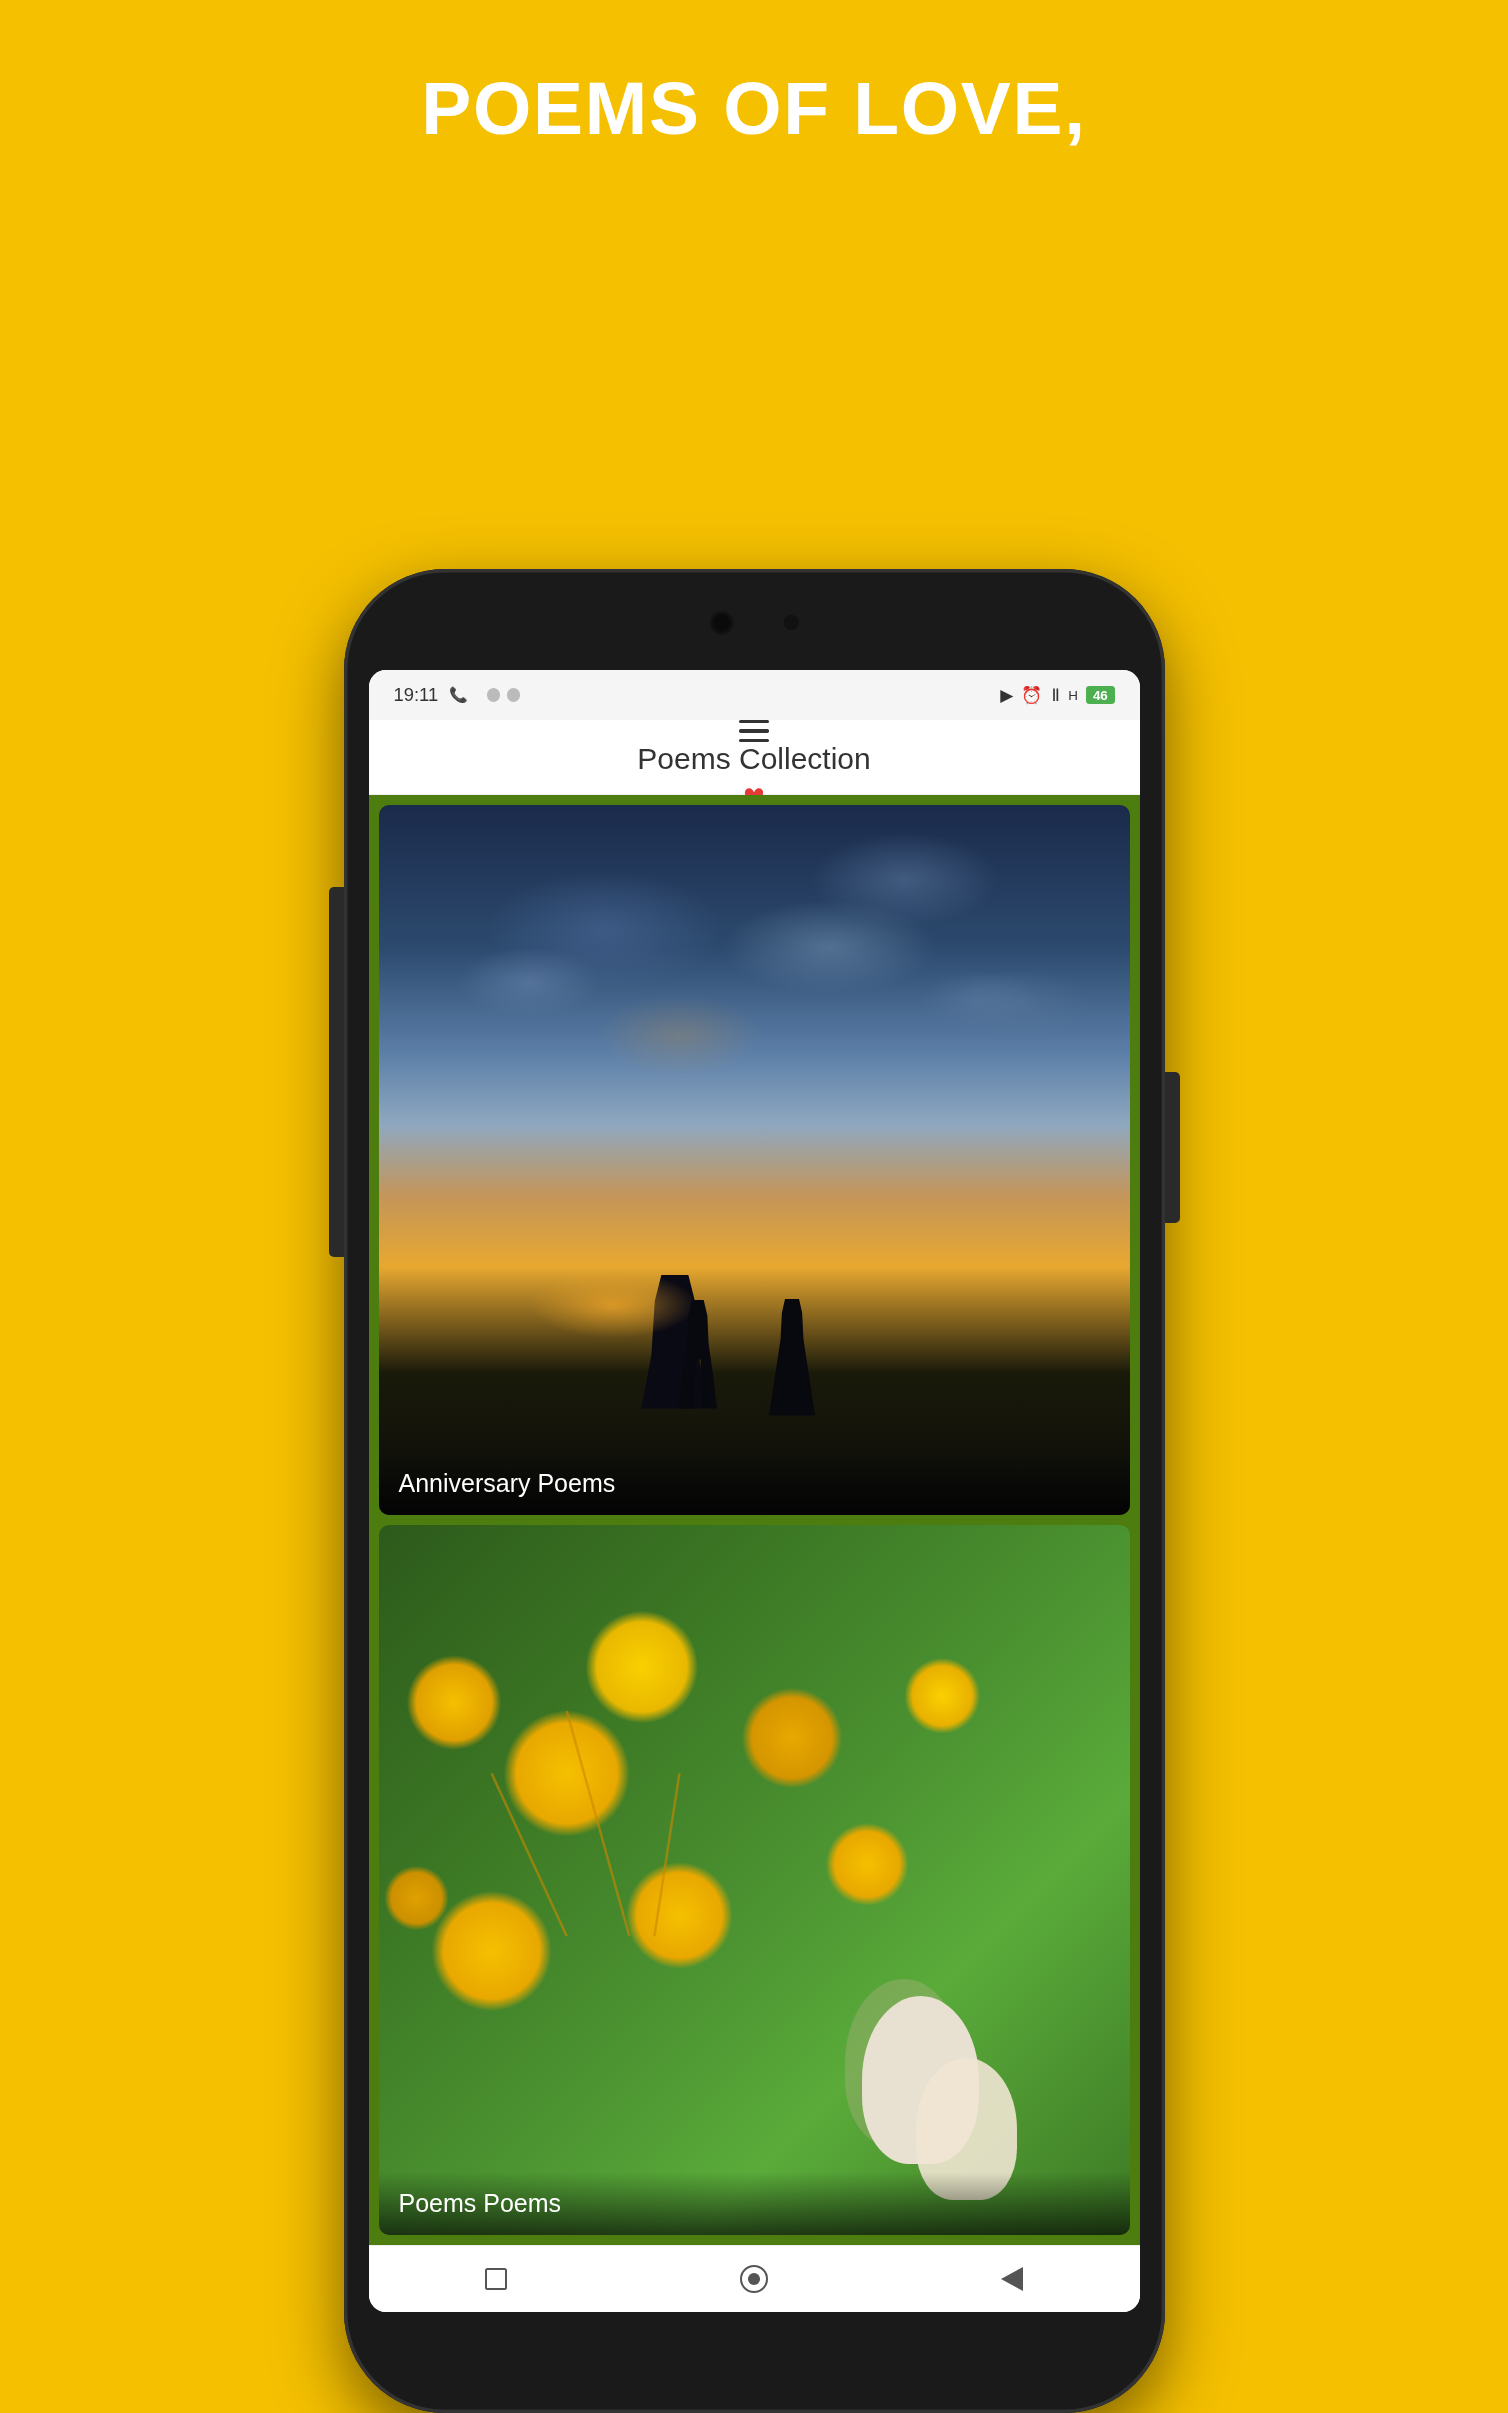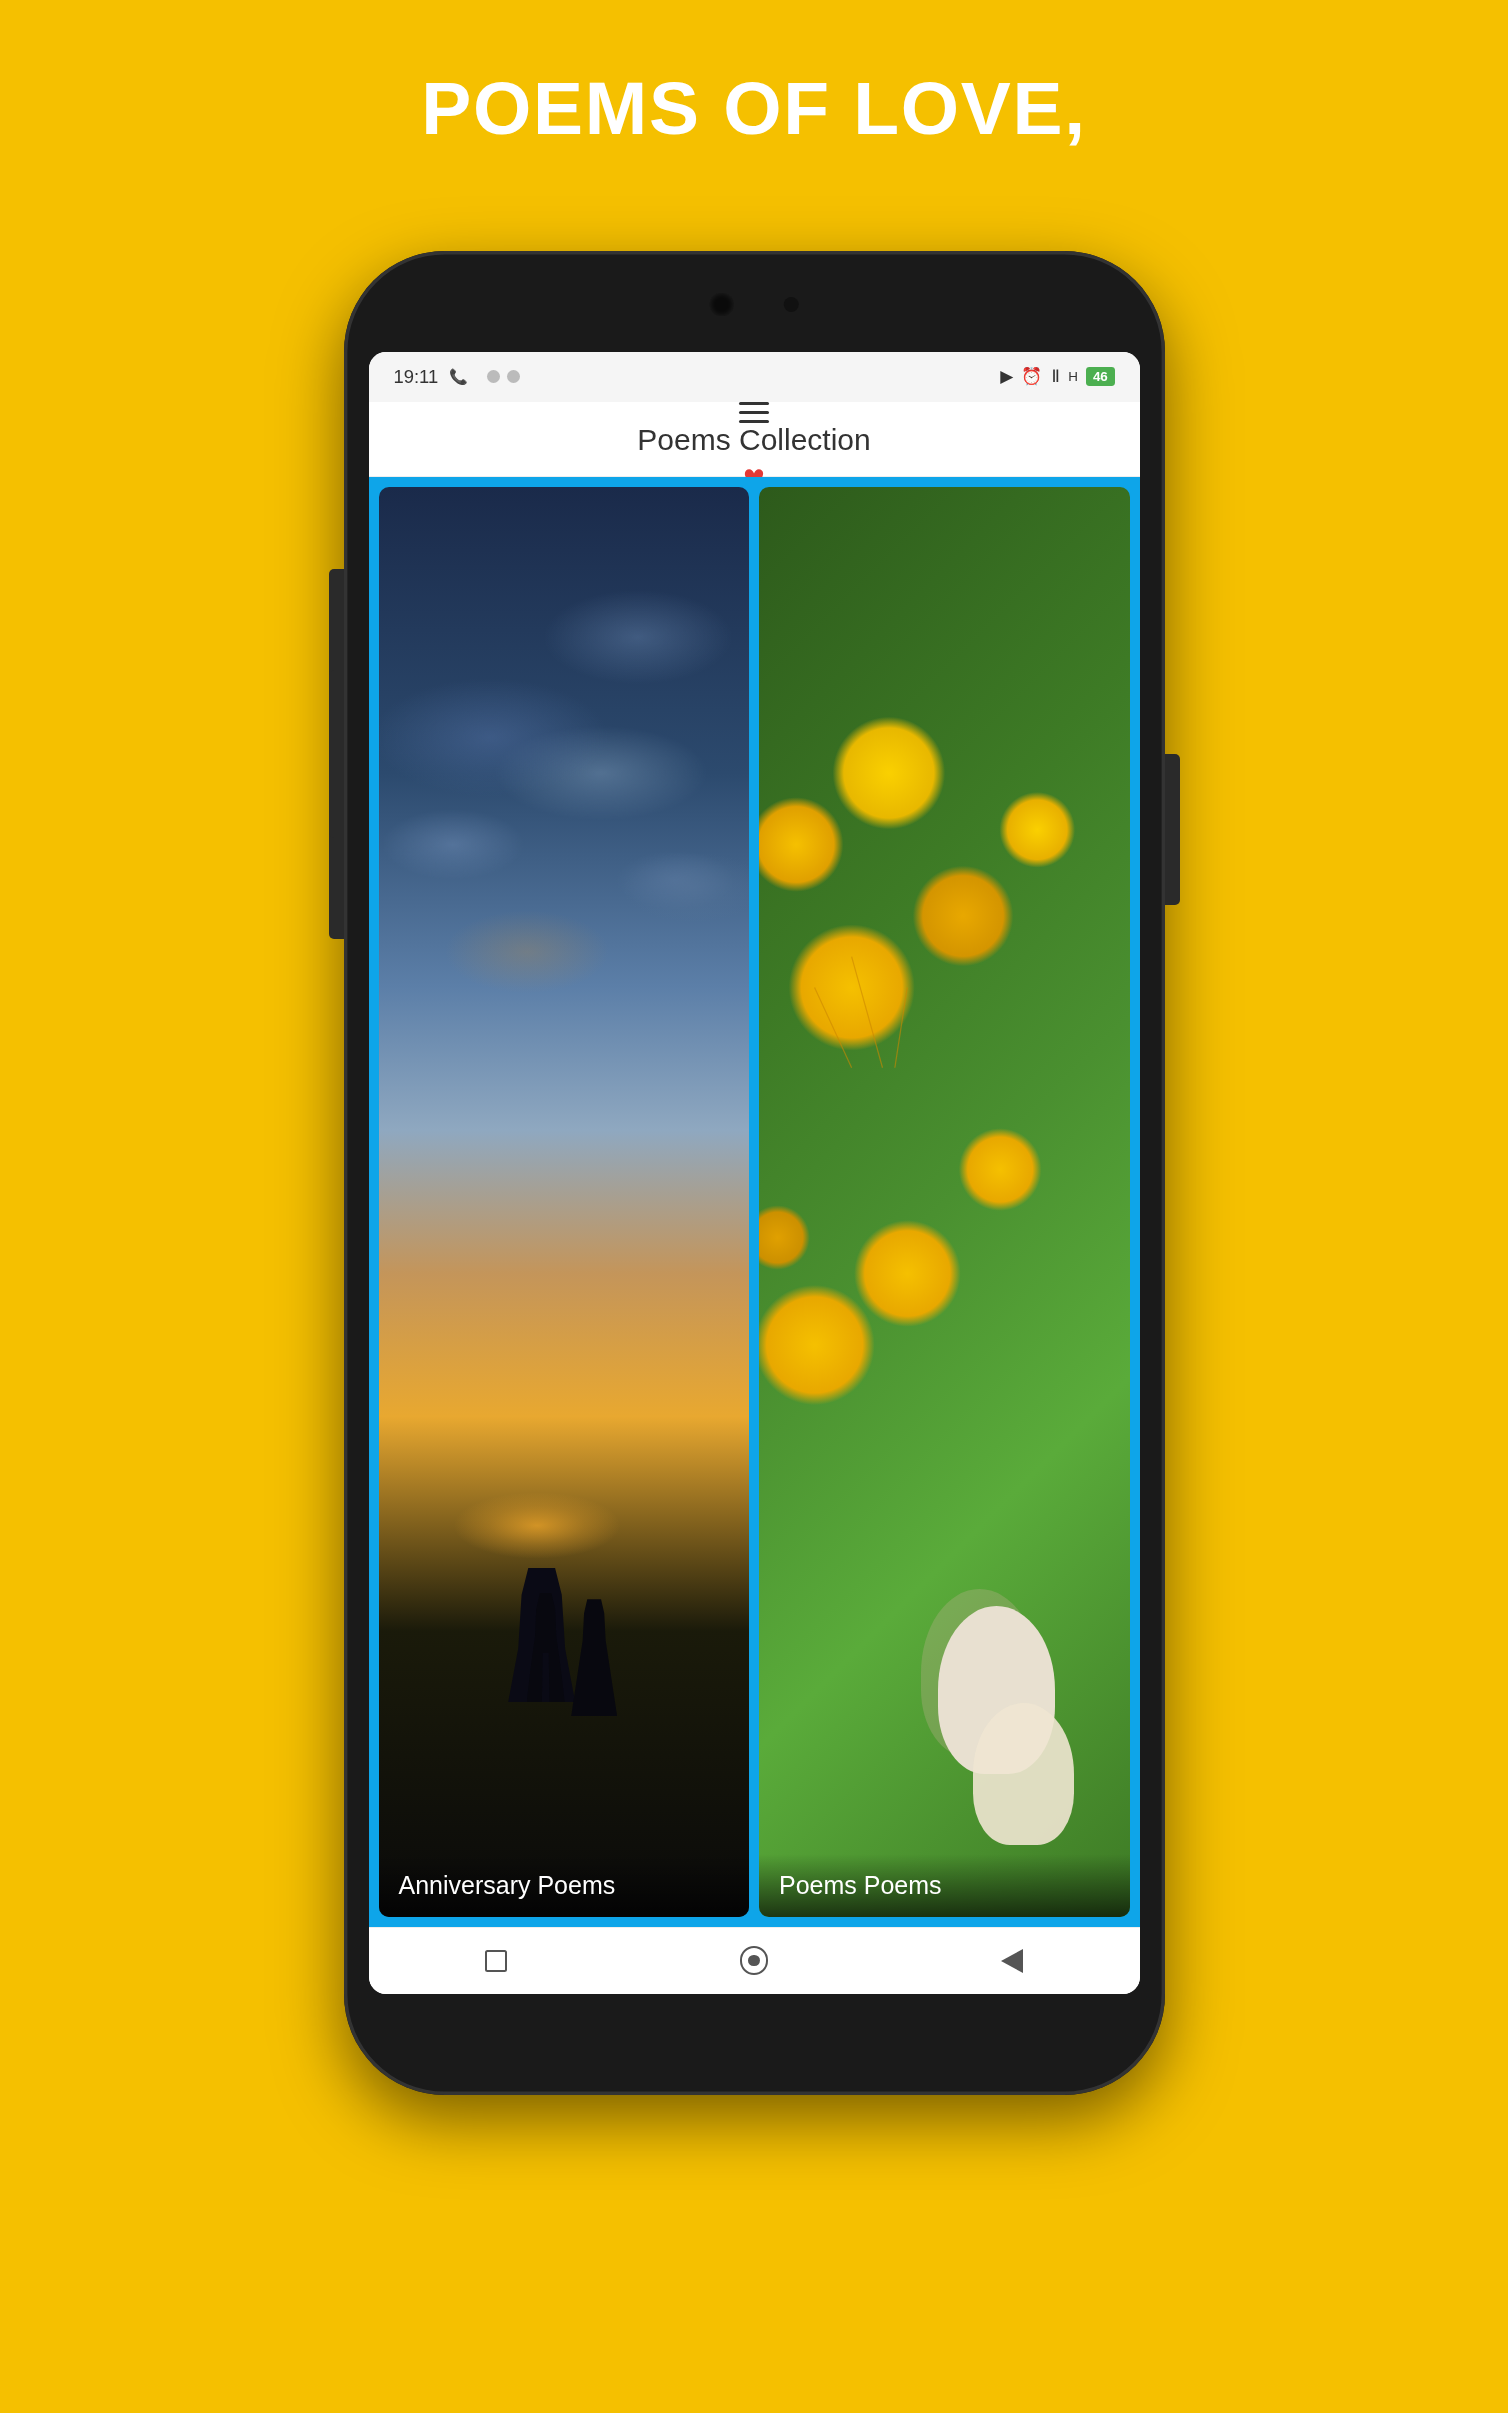--- a/index.html
+++ b/index.html
@@ -192,23 +192,23 @@
 
     .heart-icon {
       color: #e53935;
       font-size: 37px;
     }
 
     
     .content-area {
       flex: 1;
       overflow: hidden;
-      background: #0ea5e9;
-      display: flex;
-      flex-direction: row;
+      background: #4d7c0f;
+      display: flex;
+      flex-direction: column;
       gap: 10px;
       padding: 10px;
     }
 
     
     .poem-card {
       border-radius: 10px;
       overflow: hidden;
       position: relative;
       flex: 1;
@@ -403,21 +403,21 @@
       width: 0;
       height: 0;
       border-top: 12.6px solid transparent;
       border-bottom: 12.6px solid transparent;
       border-right: 22px solid #555;
     }
   </style>
 </head>
 <body>
 
-<div style="width:1284px;height:2413px;background:#F5C000;position:relative;display:flex;flex-direction:column;align-items:center;">
+<div style="width:1284px;height:2413px;background:#F5C000;position:relative;display:flex;flex-direction:column;align-items:center;justify-content:space-between;">
 
   <div class="page-title">
     <div>POEMS OF LOVE,</div>
   </div>
 
   <div class="phone-wrapper">
     <div class="phone-shell"></div>
 
     <div class="phone-camera-area">
       <div class="camera-dot"></div>

